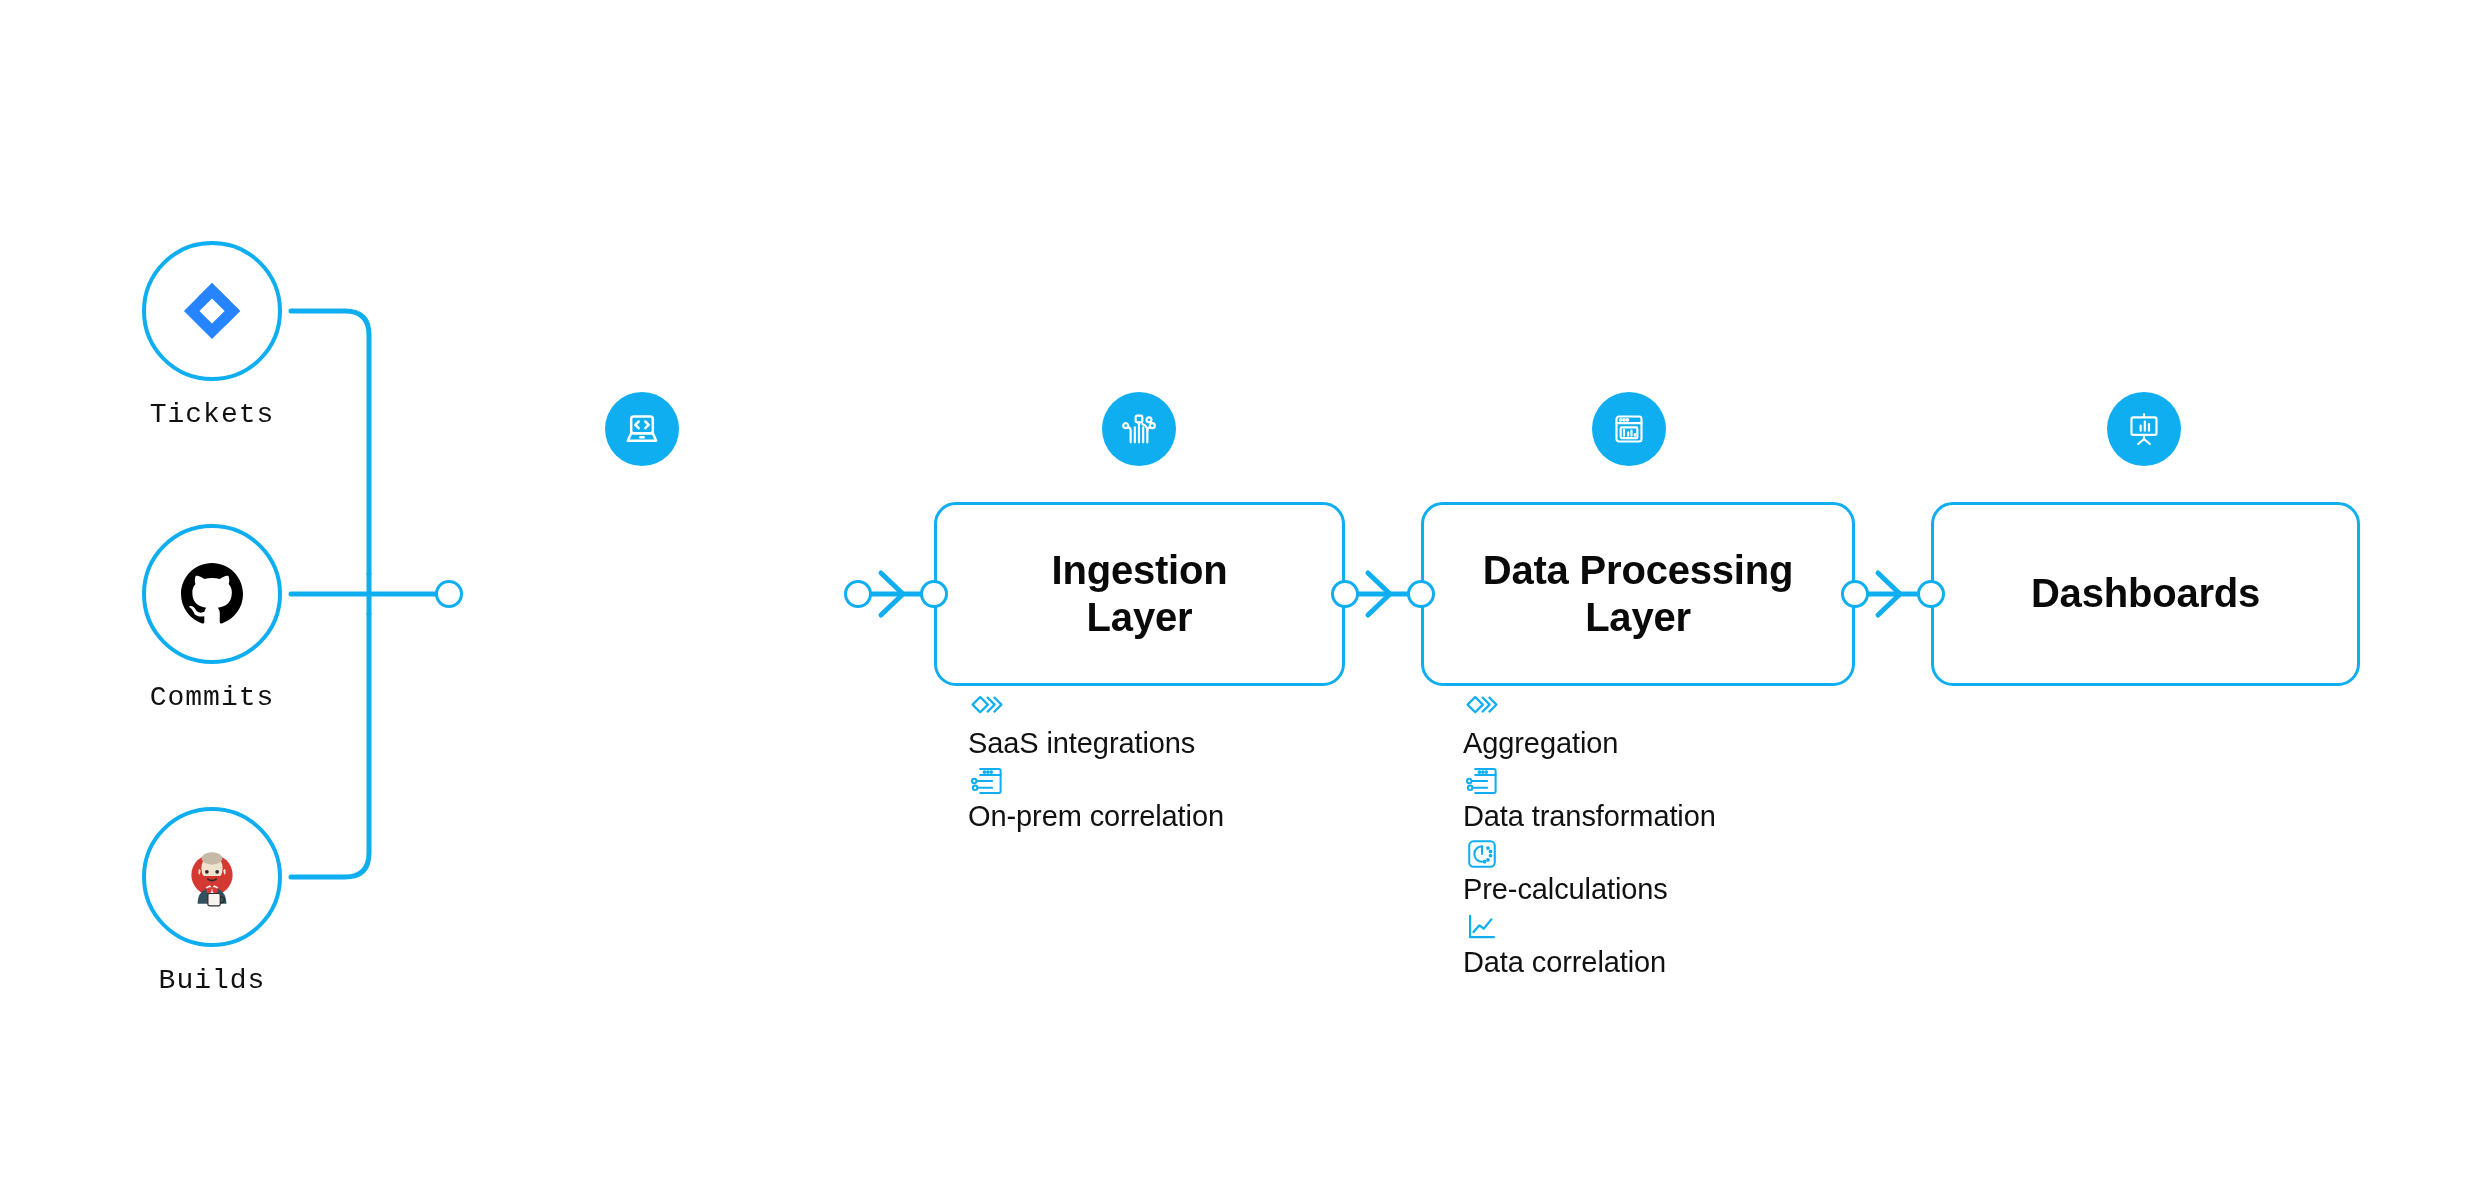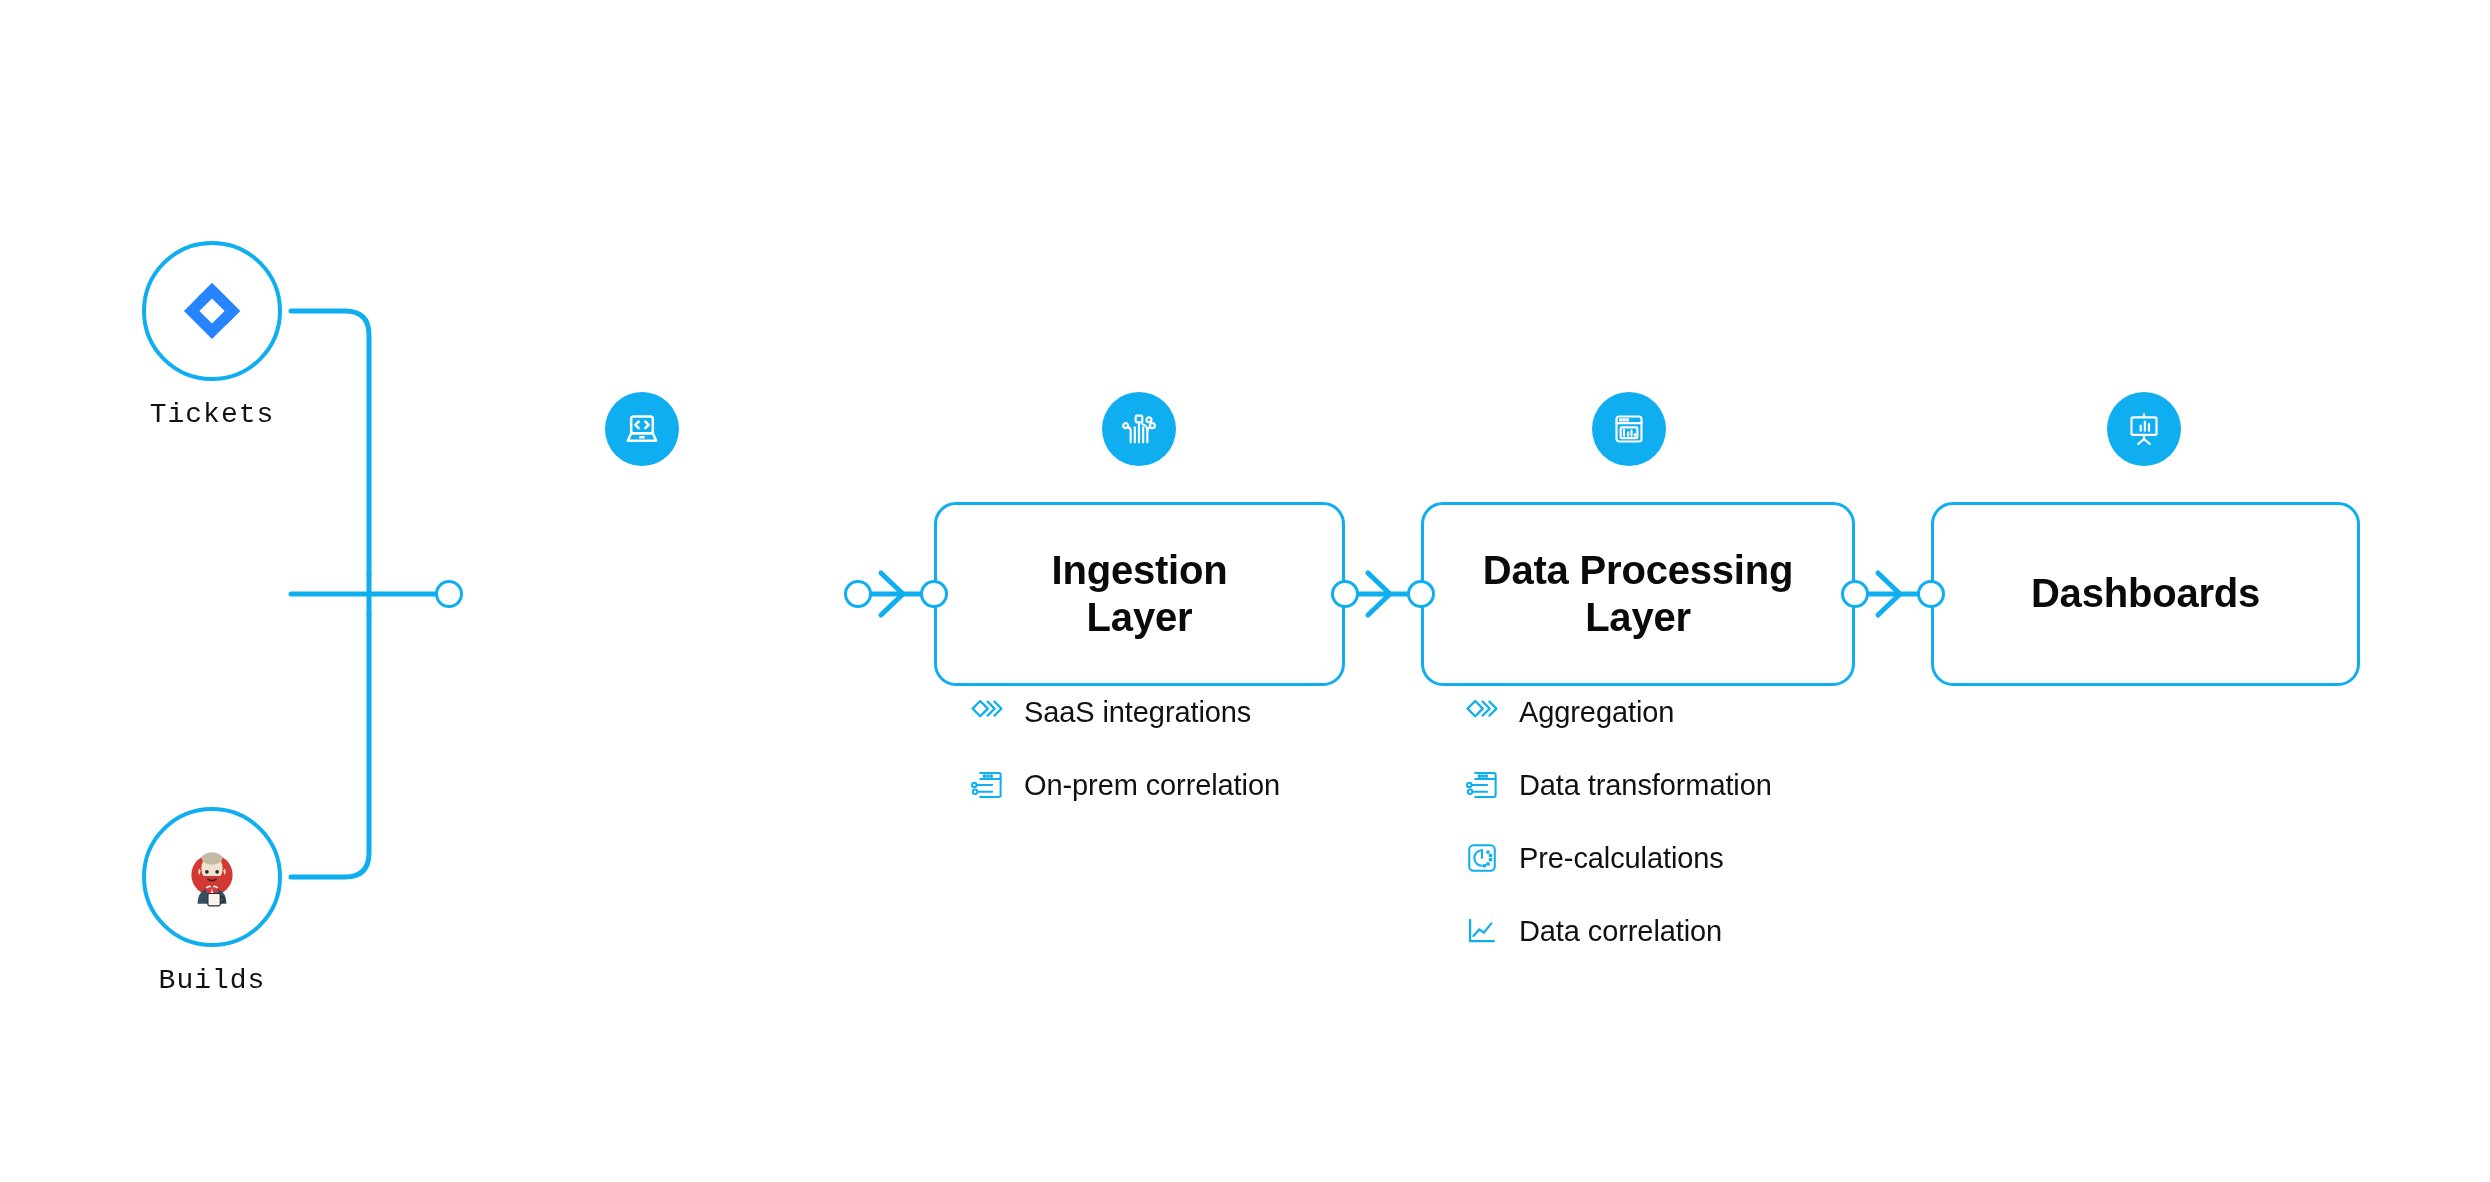--- a/index.html
+++ b/index.html
@@ -30,21 +30,21 @@
   
   .badge{position:absolute;width:74px;height:74px;border-radius:50%;background:#0FAEF0;
          display:flex;align-items:center;justify-content:center;}
 
   
   .port{position:absolute;width:28px;height:28px;border:3px solid #0FAEF0;border-radius:50%;
         background:#fff;box-sizing:border-box;}
 
   
   .feat-list{position:absolute;}
-  .feat-row{display:flex;align-items:center;height:46px;margin-bottom:27px;}
+  .feat-row{display:flex;align-items:flex-start;height:46px;margin-bottom:27px;flex-direction:column;}
   .feat-ico{width:38px;height:38px;flex:0 0 38px;display:flex;align-items:center;justify-content:center;margin-right:18px;}
   .feat-txt{font-size:29px;color:#111;white-space:nowrap;letter-spacing:-0.1px;}
 </style>
 </head>
 <body>
 
 <div id="stage">
 
   <svg id="wires" viewBox="0 0 2490 1182" width="2490" height="1182">
     <g fill="none" stroke="#0FAEF0" stroke-width="5" stroke-linecap="round" stroke-linejoin="round">
@@ -79,20 +79,35 @@
     <div class="src-glyph">
       <svg width="62" height="62" viewBox="0 0 64 64">
         <path d="M32 3 L61 32 L32 61 L3 32 Z" fill="#2684FF"></path>
         <path d="M32 3 L61 32 L46 47 L17 18 Z" fill="#2684FF"></path>
         <path d="M32 19 L45 32 L32 45 L19 32 Z" fill="#ffffff"></path>
       </svg>
     </div>
     <div class="src-label">Tickets</div>
   </div>
 
+  <div class="src-node" style="left:142px;top:480px;">
+    <div class="src-ring"></div>
+    <div class="src-glyph">
+      <svg width="62" height="62" viewBox="0 0 16 16">
+        <path fill="#000000" d="M8 0C3.58 0 0 3.58 0 8c0 3.54 2.29 6.53 5.47 7.59.4.07.55-.17.55-.38
+          0-.19-.01-.82-.01-1.49-2.01.37-2.53-.49-2.69-.94-.09-.23-.48-.94-.82-1.13-.28-.15-.68-.52-.01-.53.63-.01
+          1.08.58 1.23.82.72 1.21 1.87.87 2.33.66.07-.52.28-.87.51-1.07-1.78-.2-3.64-.89-3.64-3.95
+          0-.87.31-1.59.82-2.15-.08-.2-.36-1.02.08-2.12 0 0 .67-.21 2.2.82a7.4 7.4 0 0 1 2-.27c.68 0
+          1.36.09 2 .27 1.53-1.04 2.2-.82 2.2-.82.44 1.1.16 1.92.08 2.12.51.56.82 1.27.82 2.15 0
+          3.07-1.87 3.75-3.65 3.95.29.25.54.73.54 1.48 0 1.07-.01 1.93-.01 2.2 0 .21.15.46.55.38A8.01
+          8.01 0 0 0 16 8c0-4.42-3.58-8-8-8z"></path>
+      </svg>
+    </div>
+    <div class="src-label">Commits</div>
+  </div>
 
   <div class="src-node" style="left:142px;top:763px;">
     <div class="src-ring"></div>
     <div class="src-glyph">
       <svg width="66" height="66" viewBox="0 0 64 64">
         <circle cx="32" cy="30" r="20" fill="#D33833"></circle>
         <path d="M22 26 q-2 -12 10 -13 q12 1 10 13 q0 3 -2 5 l-16 0 q-2 -2 -2 -5 z" fill="#EFE2CE"></path>
         <ellipse cx="32" cy="14" rx="10" ry="6" fill="#C6B9A5"></ellipse>
         <path d="M20 30 q-2 -2 -1 -5 q1 -2 2 1 z" fill="#EFE2CE"></path>
         <path d="M44 30 q2 -2 1 -5 q-1 -2 -2 1 z" fill="#EFE2CE"></path>

